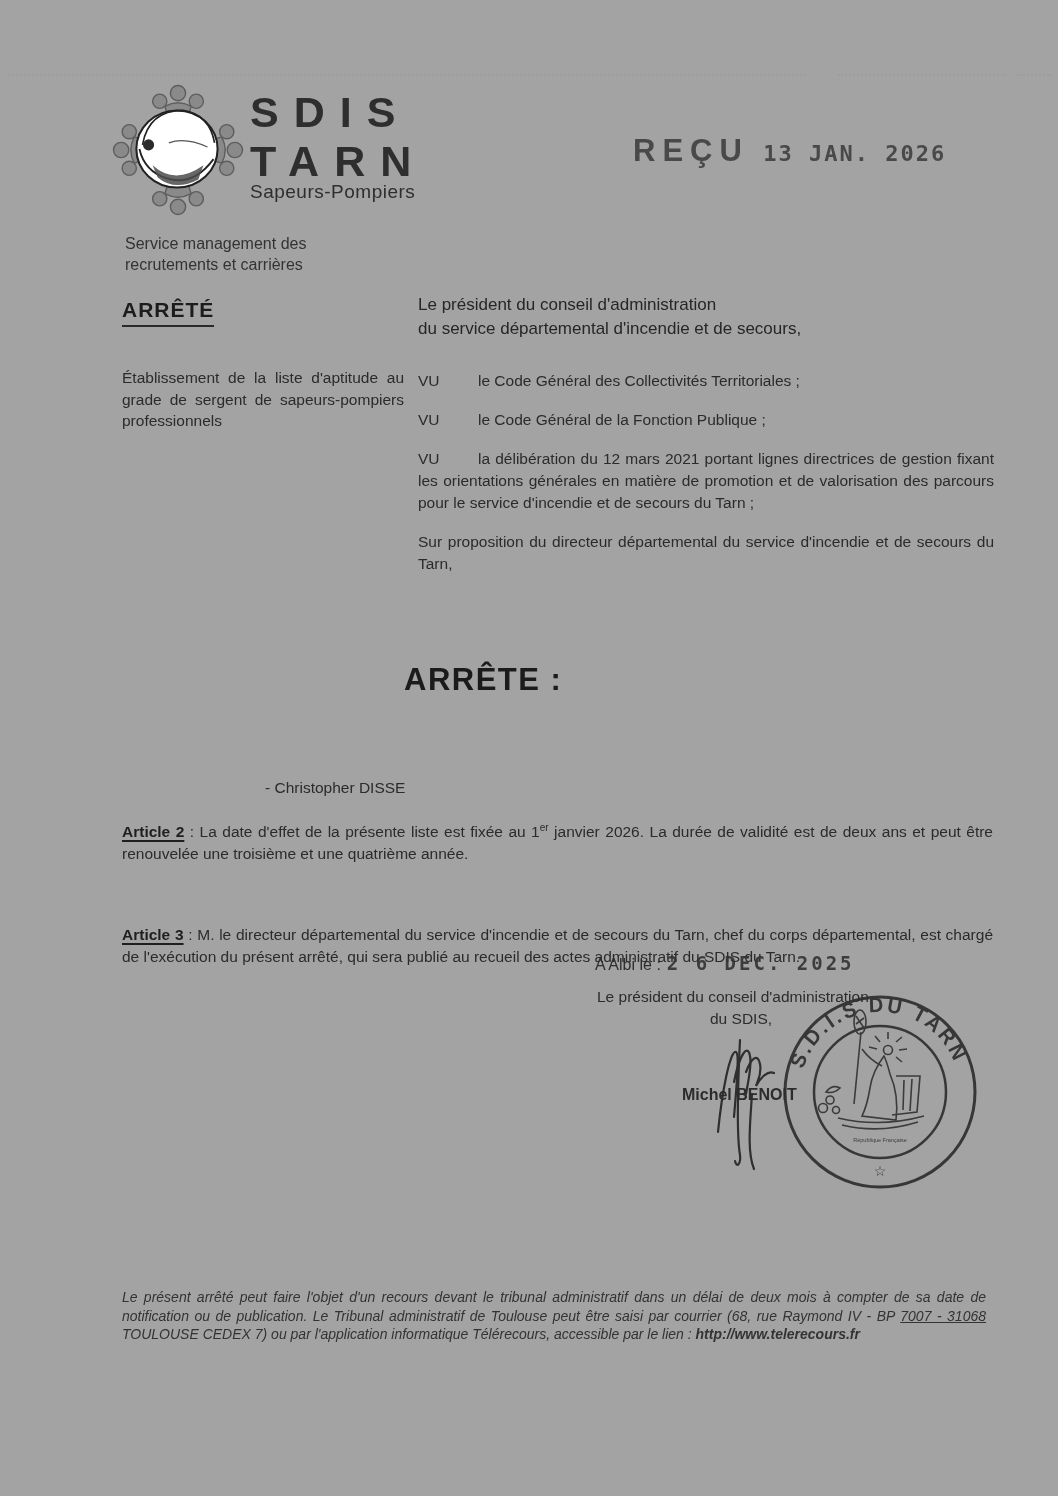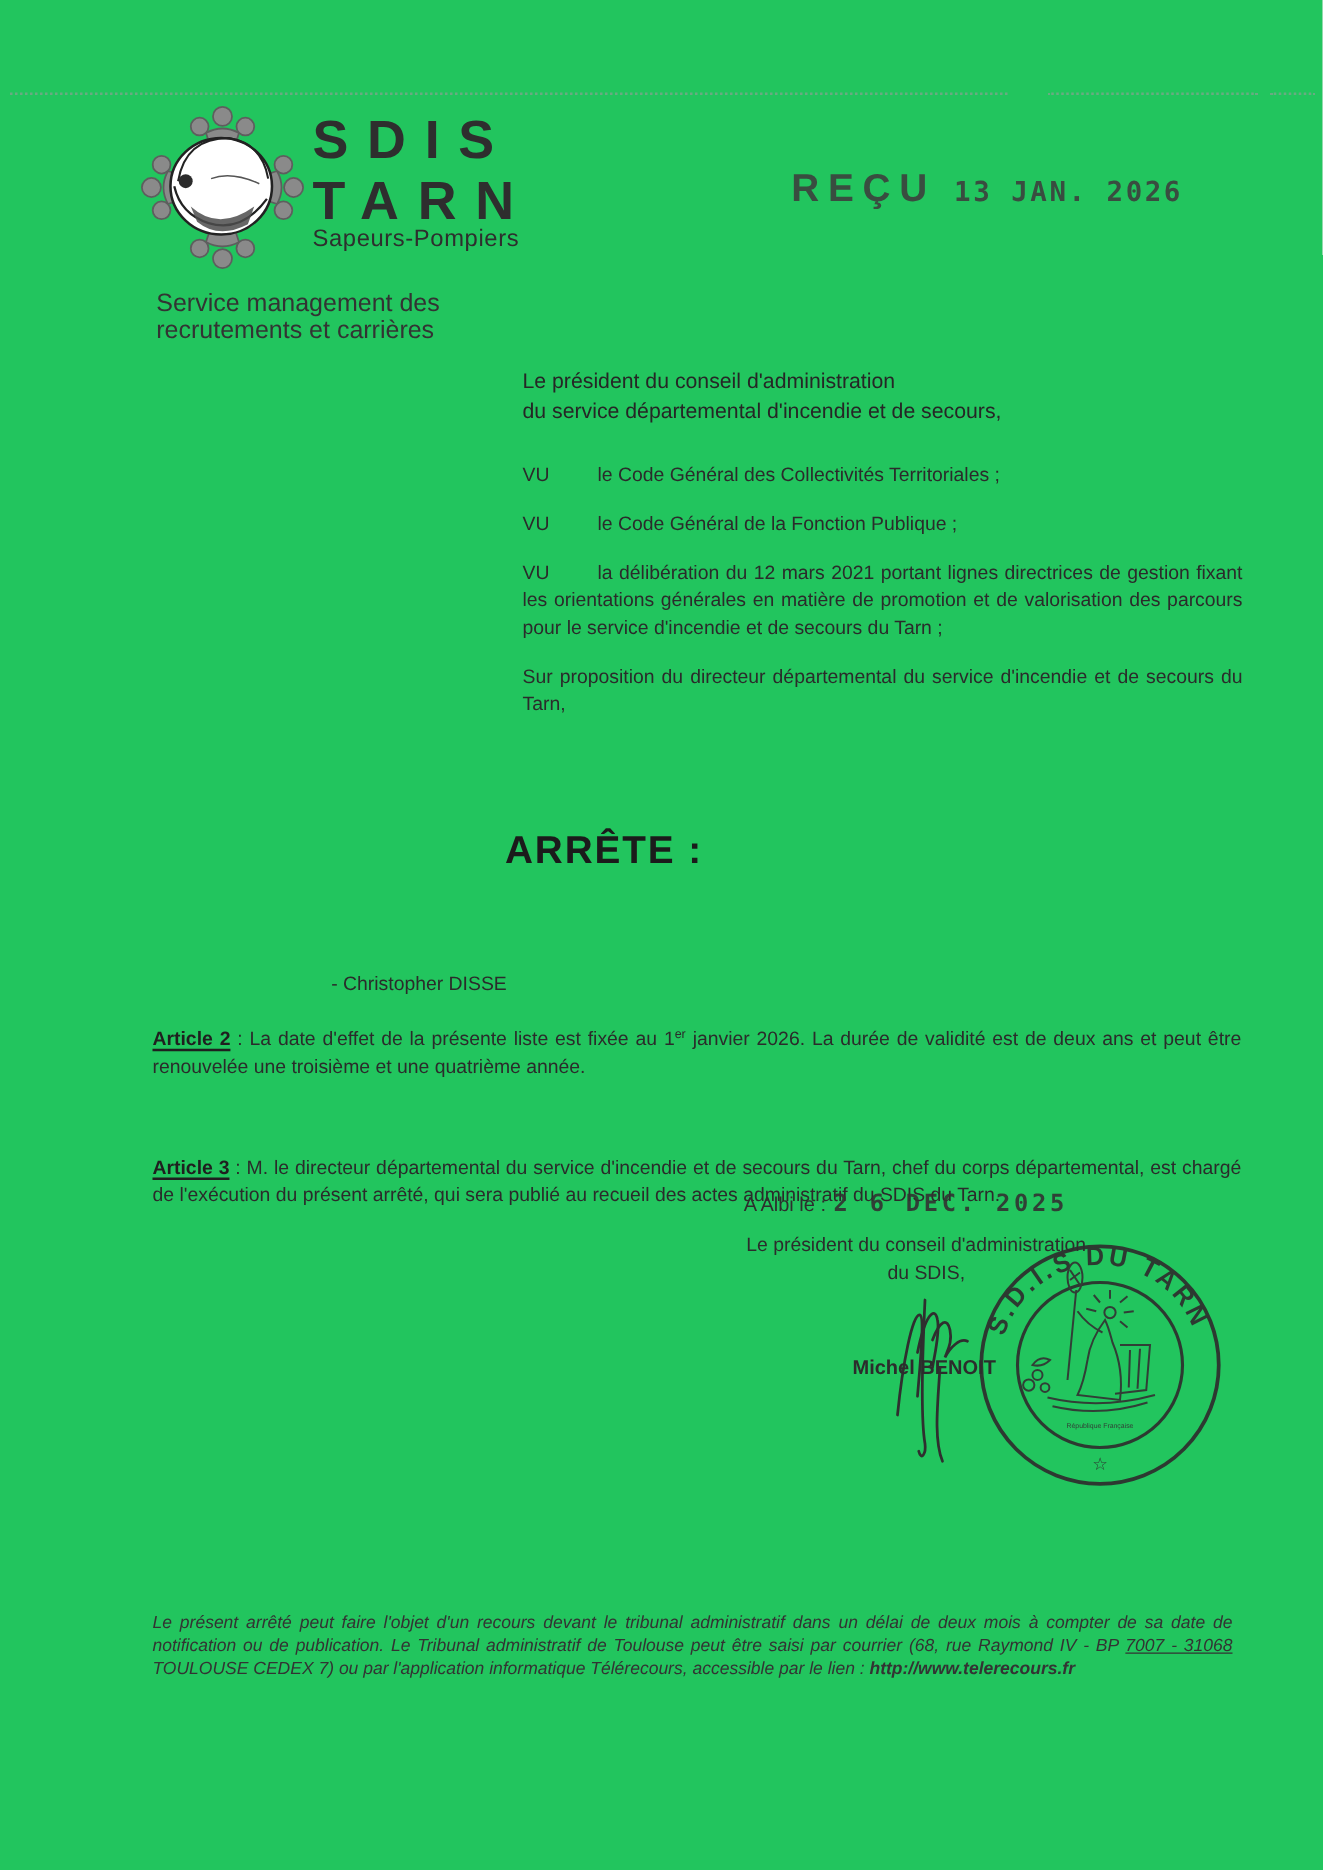--- a/index.html
+++ b/index.html
@@ -1,19 +1,19 @@
 <!DOCTYPE html>
 <html><head>
 <meta charset="utf-8">
 <style>
   html,body{margin:0;padding:0;background:#e9e9e9;}
   .page{
     position:relative;
     width:1058px;height:1496px;
-    background:#22c55e;
+    background:#a3a3a3;
     font-family:"Liberation Sans", sans-serif;
     color:#2a2a2a;
     overflow:hidden;
     margin:0 auto;
   }
   .scan-line{position:absolute;top:74px;border-top:2px dotted #9a9a9a;opacity:.6;height:0;}
 
   
   .logo-svg{position:absolute;left:112px;top:84px;width:132px;height:132px;}
   .logo-title{
@@ -26,21 +26,21 @@
     font-size:19px;color:#2e2e2e;letter-spacing:.5px;
   }
   .recu-stamp{
     position:absolute;left:633px;top:133px;white-space:nowrap;
     color:#3d3d3d;
   }
   .recu-word{font-size:31px;font-weight:700;letter-spacing:7px;opacity:.88;}
   .recu-date{font-family:"DejaVu Sans Mono",monospace;font-size:22px;font-weight:700;letter-spacing:2px;opacity:.88;margin-left:10px;}
   .service-line{
     position:absolute;left:125px;top:233px;
-    font-size:20px;line-height:21px;color:#333;
+    font-size:16px;line-height:21px;color:#333;
   }
 
   
   .left-col{position:absolute;left:122px;top:298px;width:282px;}
   .arrete-title{
     display:inline-block;
     font-size:21px;font-weight:700;letter-spacing:1px;color:#1c1c1c;
     border-bottom:2.5px solid #2a2a2a;padding-bottom:3px;
   }
   .subject{
@@ -135,20 +135,24 @@
   <div class="recu-stamp">
     <span class="recu-word">REÇU</span>
     <span class="recu-date">13 JAN. 2026</span>
   </div>
 
   <div class="service-line">
     <div>Service management des</div>
     <div>recrutements et carrières</div>
   </div>
 
+  <div class="left-col">
+    <span class="arrete-title">ARRÊTÉ</span>
+    <p class="subject">Établissement de la liste d'aptitude au grade de sergent de sapeurs-pompiers professionnels</p>
+  </div>
 
   <div class="right-col">
     <p class="president">
       <span>Le président du conseil d'administration</span><br>
       <span>du service départemental d'incendie et de secours,</span>
     </p>
     <p class="vu-para">
       <span class="vu-label">VU</span><span>le Code Général des Collectivités Territoriales ;</span>
     </p>
     <p class="vu-para">

